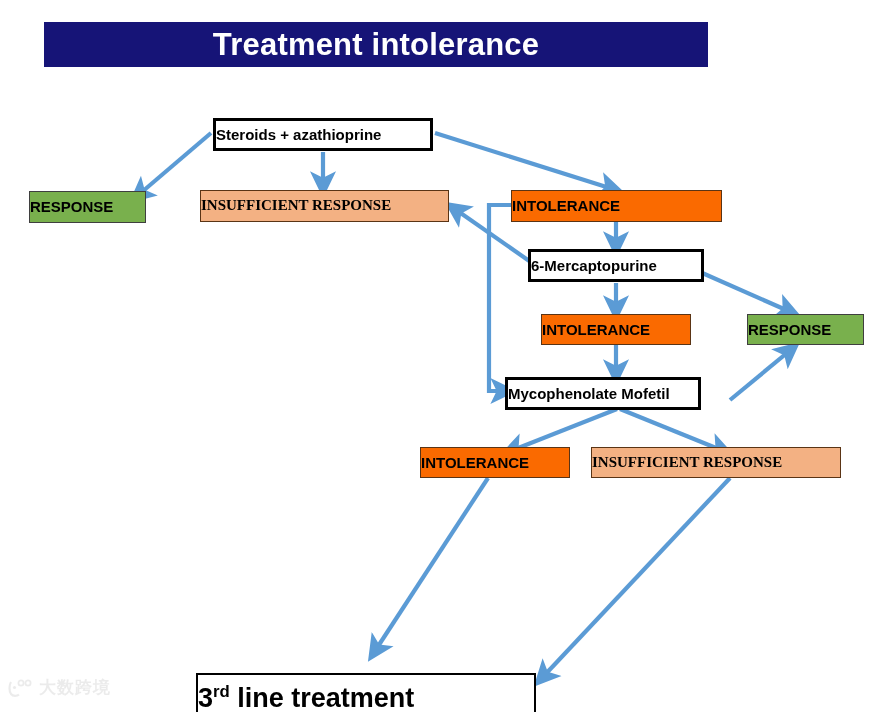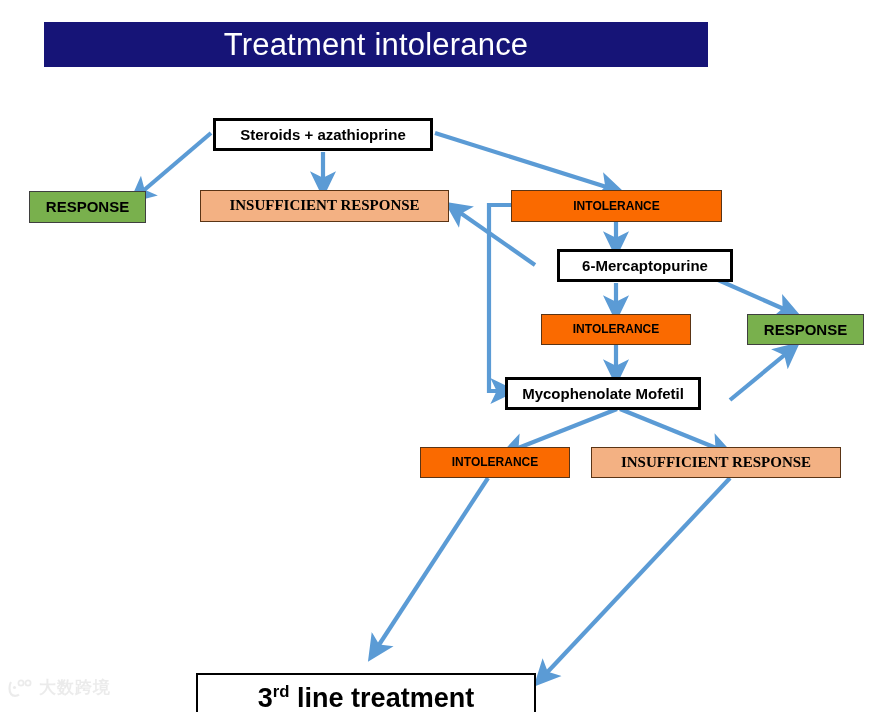--- a/index.html
+++ b/index.html
@@ -25,40 +25,40 @@
     width: 664px;
     height: 45px;
     background: #161477;
     display: flex;
     align-items: center;
     justify-content: center;
   }
   #title-text {
     color: #ffffff;
     font-size: 31px;
-    font-weight: normal;
+    font-weight: bold;
     letter-spacing: 0.2px;
     line-height: 1;
     white-space: nowrap;
   }
   
   #connectors {
     position: absolute;
     left: 0;
     top: 0;
     width: 869px;
     height: 712px;
   }
   
   .node {
     position: absolute;
     box-sizing: border-box;
     display: flex;
     align-items: center;
-    justify-content: center;
+    justify-content: flex-start;
     text-align: center;
     color: #000000;
     font-weight: bold;
     line-height: 1.05;
     z-index: 3;
   }
   .node.proc {
     background: #ffffff;
     border: 3px solid #000000;
     font-size: 15px;
@@ -76,21 +76,21 @@
   }
   .node.insuf {
     background: #F3B183;
     border: 1.5px solid #5a3415;
     font-size: 15px;
     font-family: Liberation Serif, serif;
   }
   .node.intol {
     background: #FA6A00;
     border: 1.5px solid #5a3415;
-    font-size: 12px;
+    font-size: 15px;
   }
   .sup {
     font-size: 0.62em;
     vertical-align: super;
     line-height: 0;
   }
   
   #watermark {
     position: absolute;
     left: 8px;
@@ -165,21 +165,21 @@
   </div>
 
   <div class="node insuf" style="left:200px; top:190px; width:249px; height:32px;">
     <span>INSUFFICIENT RESPONSE</span>
   </div>
 
   <div class="node intol" style="left:511px; top:190px; width:211px; height:32px;">
     <span>INTOLERANCE</span>
   </div>
 
-  <div class="node proc" style="left:557px; top:249px; width:176px; height:33px;">
+  <div class="node proc" style="left:528px; top:249px; width:176px; height:33px;">
     <span>6-Mercaptopurine</span>
   </div>
 
   <div class="node intol" style="left:541px; top:314px; width:150px; height:31px;">
     <span>INTOLERANCE</span>
   </div>
 
   <div class="node resp" style="left:735px; top:314px; width:117px; height:31px;">
     <span>RESPONSE</span>
   </div>

